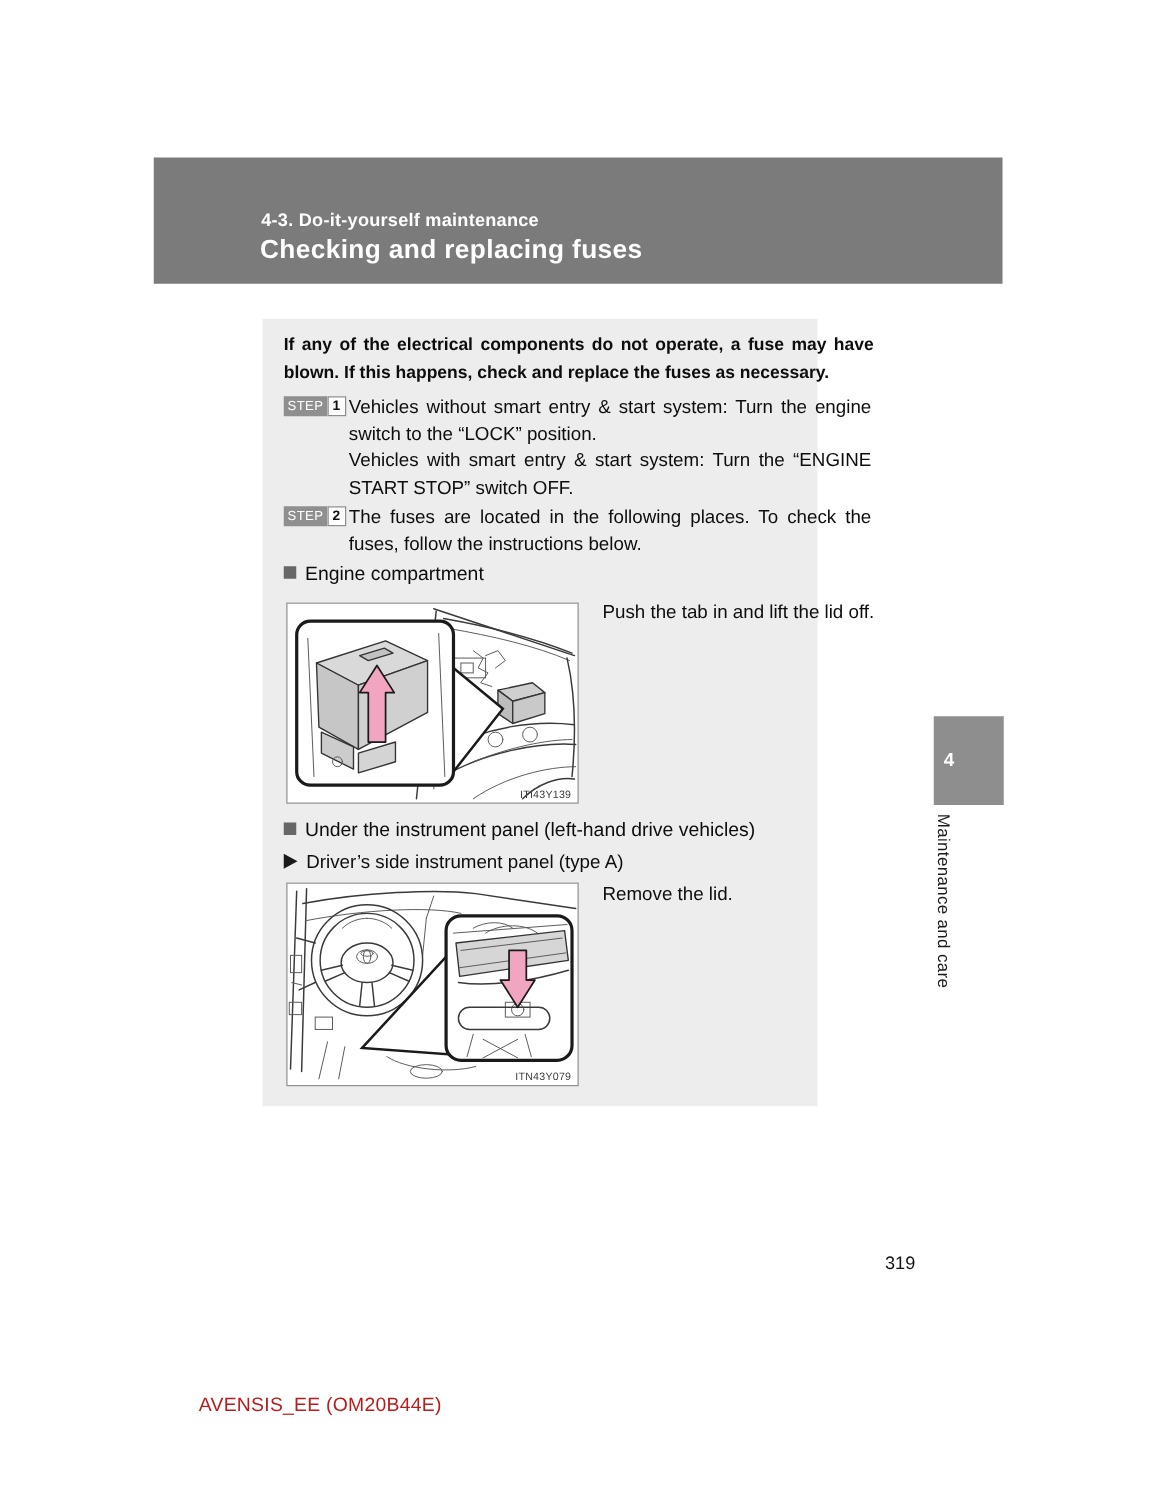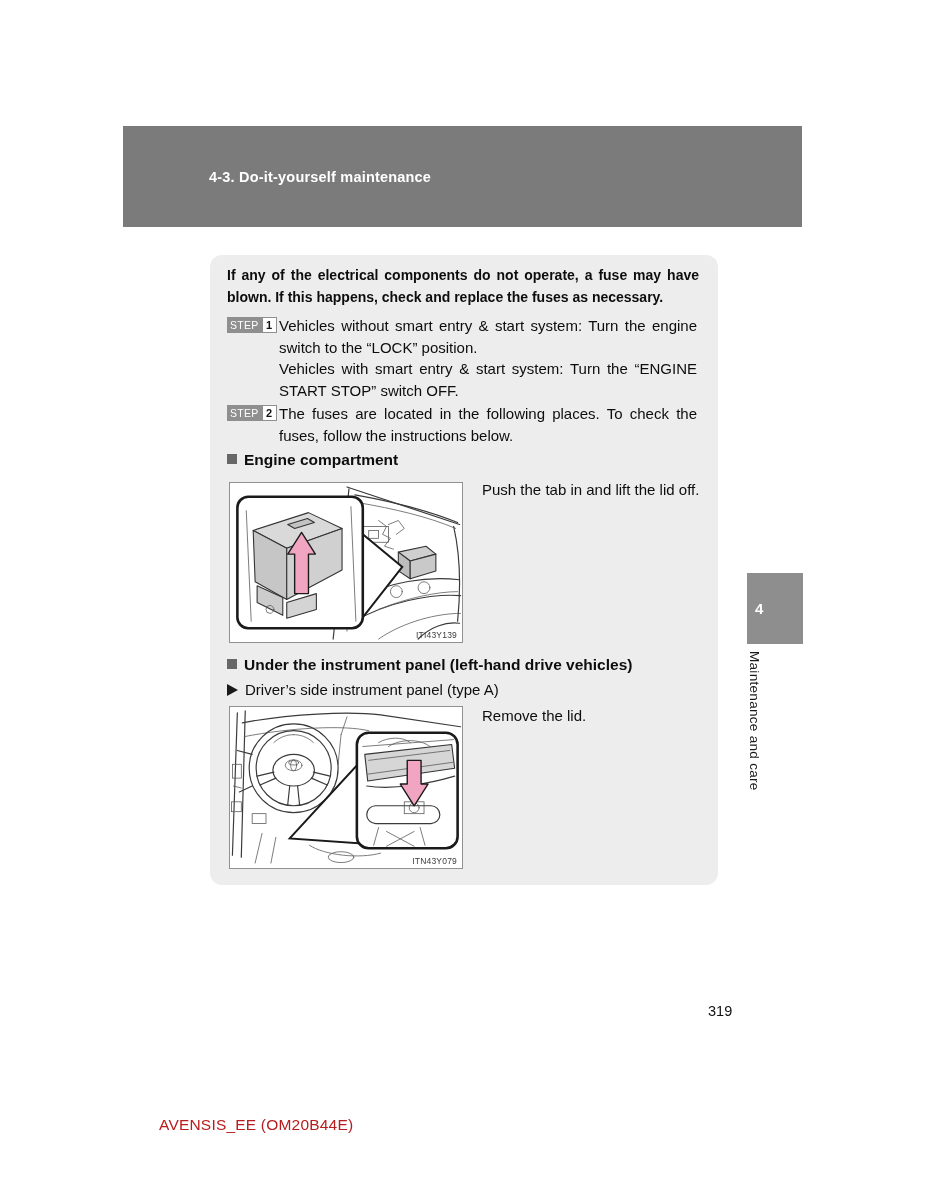--- a/index.html
+++ b/index.html
@@ -36,23 +36,22 @@
     font-size: 21px;
     font-weight: bold;
     color: #ffffff;
     letter-spacing: 0.3px;
   }
 
   
   .content-box {
     position: absolute;
     left: 210px; top: 255px;
-    width: 508px; height: 630px;
+    width: 444px; height: 630px;
     background: #ededed;
-    border-radius: 12px;
   }
   .intro {
     position: absolute;
     left: 17px; top: 9px;
     width: 472px;
     font-size: 14px;
     font-weight: bold;
     line-height: 22px;
     text-align: justify;
     color: #0d0d0d;
@@ -95,21 +94,21 @@
     font-size: 11px;
     font-weight: bold;
     line-height: 14px;
     width: 15px;
     text-align: center;
   }
   .sec-heading {
     position: absolute;
     left: 17px;
     font-size: 15.5px;
-    font-weight: bold;
+    font-weight: normal;
     color: #0d0d0d;
     line-height: 17px;
   }
   .sec-heading-1 { top: 196px; }
   .sec-heading-2 { top: 401px; }
   .bullet {
     display: inline-block;
     width: 10px; height: 10px;
     background: #676767;
     margin-right: 7px;
@@ -207,20 +206,21 @@
   .wedge { fill: #ffffff; stroke: #1a1a1a; stroke-width: 2; }
   .boxgray { stroke: #333; stroke-width: 1.1; stroke-linejoin: round; }
 </style>
 </head>
 <body>
 
 <div class="page">
 
   <div class="header-bar">
     <div class="header-section">4-3. Do-it-yourself maintenance</div>
+    <div class="header-title">Checking and replacing fuses</div>
   </div>
 
   <div class="content-box">
 
     <div class="intro">If any of the electrical components do not operate, a fuse may have blown. If this happens, check and replace the fuses as necessary.</div>
 
     <div class="step step-1">
       <span class="step-badge">
         <span class="badge-step">STEP</span>
         <span class="badge-num">1</span>

